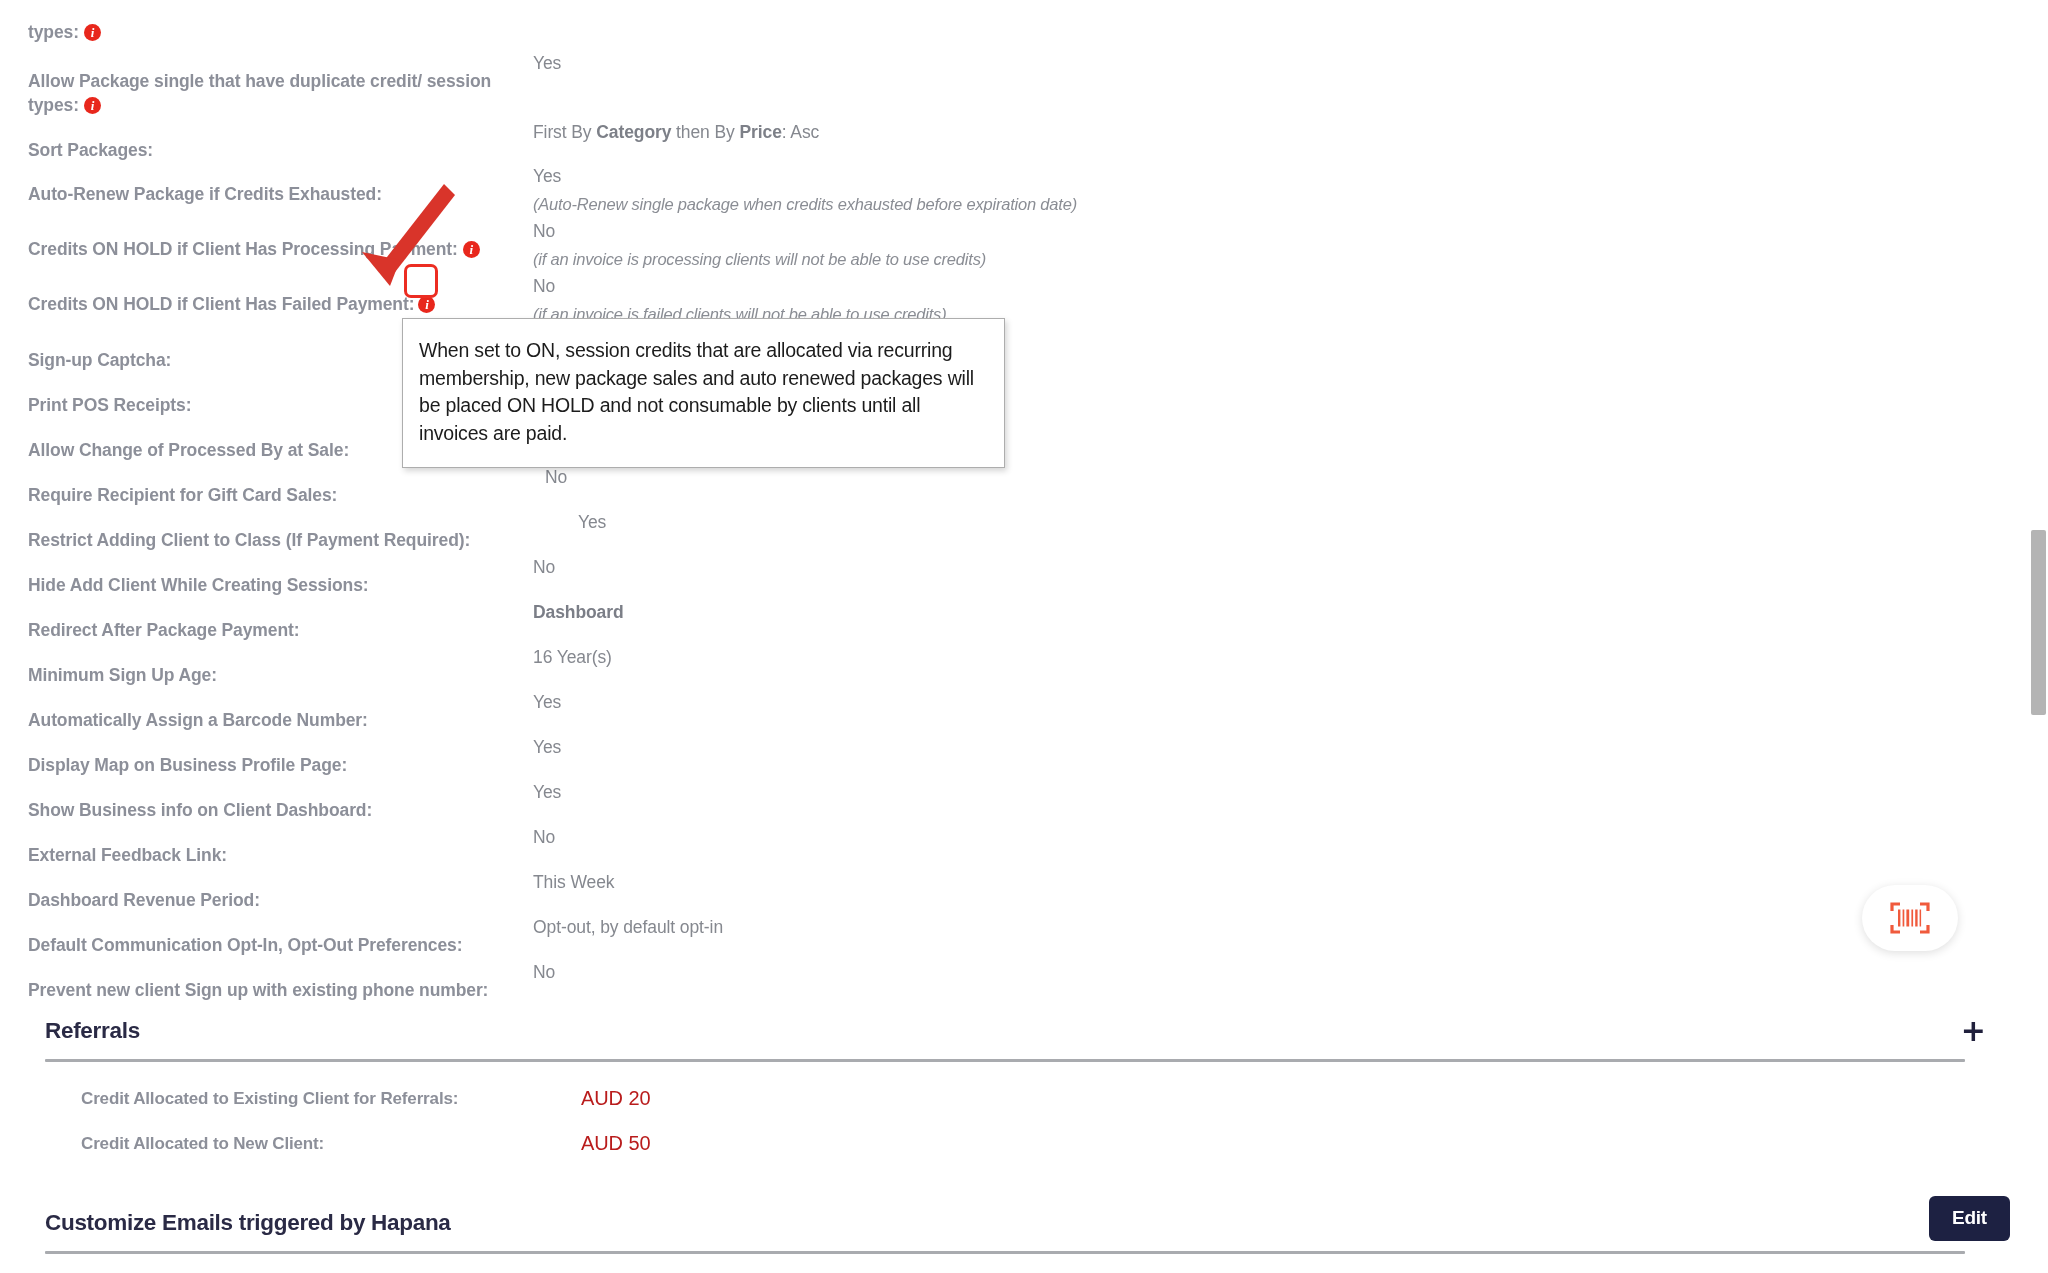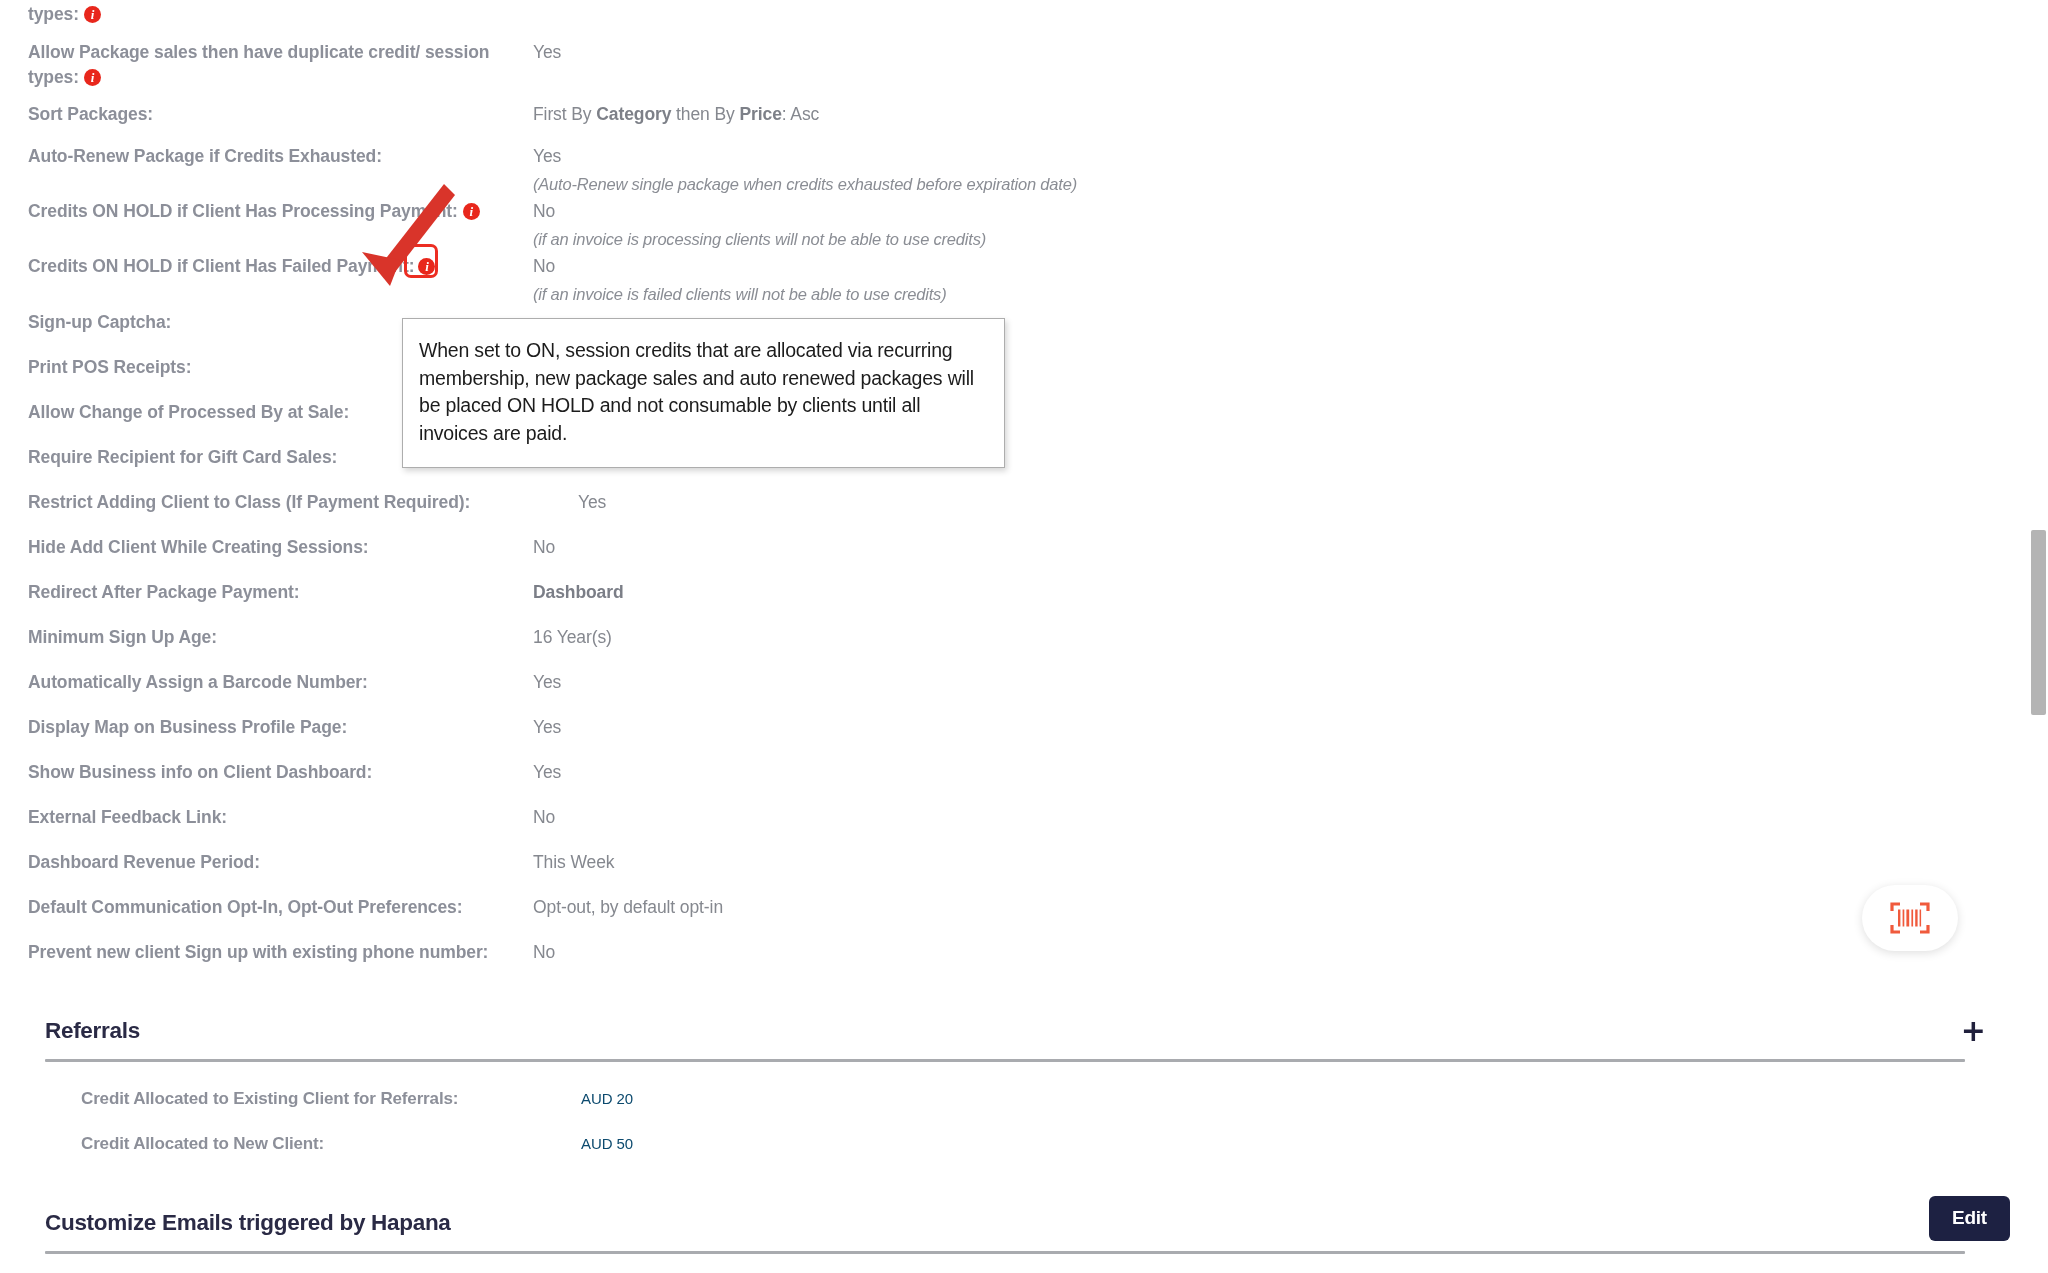--- a/index.html
+++ b/index.html
@@ -36,21 +36,21 @@
   }
 
   .row-label {
     width: 505px;
     flex: 0 0 505px;
     color: #8c8f99;
     font-weight: bold;
     font-size: 17.5px;
     line-height: 24.5px;
     letter-spacing: -0.1px;
-    padding-top: 2px;
+    padding-top: 20px;
   }
 
   .row-value {
     flex: 1 1 auto;
     color: #85888f;
     font-size: 17.5px;
     line-height: 25px;
     letter-spacing: -0.1px;
     padding-top: 2px;
   }
@@ -165,22 +165,22 @@
   }
   .sub-row-label {
     width: 500px;
     flex: 0 0 500px;
     color: #8c8f99;
     font-weight: bold;
     font-size: 17px;
     letter-spacing: -0.15px;
   }
   .sub-row-value {
-    color: #0c4a6e;
-    font-size: 15px;
+    color: #b91c1c;
+    font-size: 20px;
     letter-spacing: -0.1px;
   }
 
   
   .edit-button {
     position: absolute;
     right: 38px;
     top: 1196px;
     background: #1d2142;
     color: #ffffff;
@@ -241,21 +241,21 @@
 
   <div class="settings-list">
 
     <div class="row" style="min-height:34px; padding-top:0;">
       <div class="row-label"><span>types:</span><span class="info-icon">i</span></div>
       <div class="row-value"></div>
     </div>
 
     <div class="row" style="min-height:62px; margin-top:4px;">
       <div class="row-label">
-        <span>Allow Package sales then have duplicate credit/ session</span><br>
+        <span>Allow Package single that have duplicate credit/ session</span><br>
         <span>types:</span><span class="info-icon">i</span>
       </div>
       <div class="row-value">Yes</div>
     </div>
 
     <div class="row" style="min-height:42px;">
       <div class="row-label">Sort Packages:</div>
       <div class="row-value">
         <span>First By </span><b>Category</b><span> then By </span><b>Price</b><span>:  Asc</span>
       </div>

